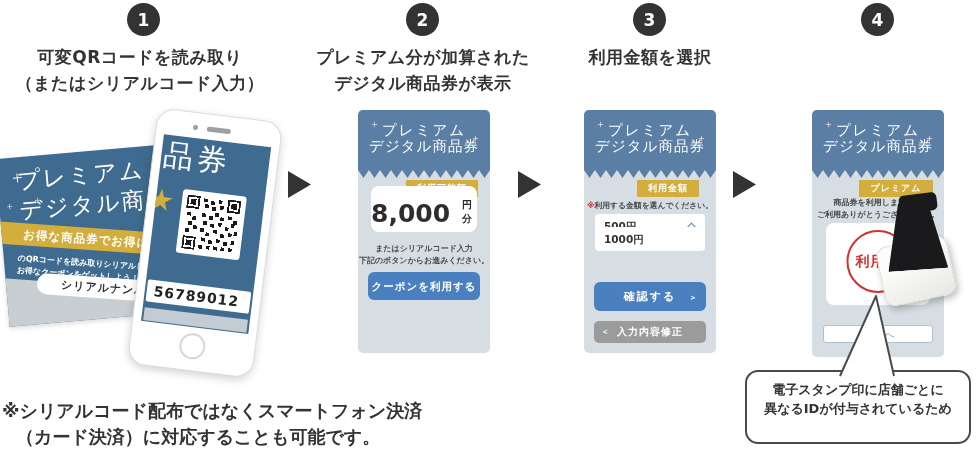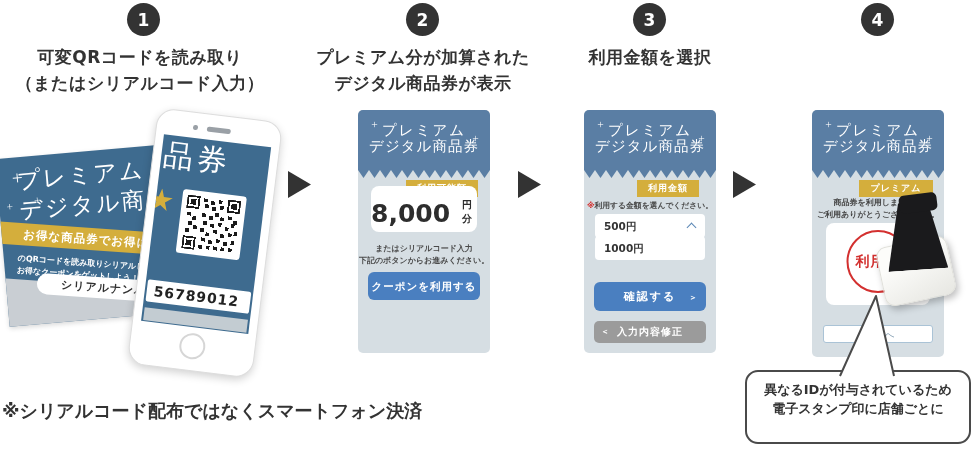--- a/index.html
+++ b/index.html
@@ -73,21 +73,21 @@
     color:#fff;font-weight:700;text-align:center;box-sizing:border-box;}
   .btn .arr{position:absolute;right:7px;top:50%;transform:translateY(-50%);font-size:8px;}
   .btn .arrl{position:absolute;left:7px;top:50%;transform:translateY(-50%);font-size:8px;}
   .couponbtn{top:162px;width:112px;height:28px;font-size:10.5px;line-height:28px;letter-spacing:1px;}
   .s3note{position:absolute;left:0;top:90px;width:100%;text-align:center;font-size:7.8px;
     font-weight:600;color:#4a4a4a;}
   .s3note .mark{color:#d3302f;}
   .opt{position:absolute;left:50%;transform:translateX(-50%);width:110px;height:24px;background:#fff;
     border-radius:4px;font-size:10.5px;font-weight:600;color:#333;line-height:24px;padding-left:9px;
     box-sizing:border-box;text-align:left;}
-  .opt1{top:104px;} .opt2{top:126px;}
+  .opt1{top:104px;} .opt2{top:117px;}
   .chev{position:absolute;right:10px;top:10px;width:6px;height:6px;border-left:1.8px solid #5b87b5;
     border-top:1.8px solid #5b87b5;transform:rotate(45deg);}
   .confirmbtn{top:172px;width:112px;height:29px;font-size:11px;line-height:29px;letter-spacing:2px;}
   .editbtn{top:211px;width:112px;height:22px;font-size:10px;line-height:22px;background:#9b9b9b;
     border-radius:5px;letter-spacing:1px;}
   .s4msg{position:absolute;left:0;top:87px;width:100%;text-align:center;font-size:8px;
     font-weight:600;color:#444;line-height:12px;}
   .usedcard{position:absolute;left:50%;top:113px;transform:translateX(-50%);width:104px;height:82px;
     background:#fff;border-radius:8px;}
   .rc{position:absolute;left:50%;top:7px;transform:translateX(-50%);width:63px;height:63px;
@@ -310,28 +310,29 @@
     </div>
     <div class="usedcard">
       <div class="rc">
         <span>利用済</span>
       </div>
     </div>
     <div class="topbtn">TOPへ</div>
   </div>
 
   <div class="bubble">
+    <div>電子スタンプ印に店舗ごとに</div>
     <div>異なるIDが付与されているため</div>
-    <div>電子スタンプ印に店舗ごとに</div>
   </div>
   <svg class="tail" width="120" height="90">
     <path d="M30,86 L66,6 L84,86" fill="#fff" stroke="#4a4a4a" stroke-width="2" stroke-linejoin="round"></path>
   </svg>
 
   <div class="stampbase"></div>
   <div class="stamphandle"></div>
   <div class="stampcap"></div>
 
   <div class="footnote">
     <div>※シリアルコード配布ではなくスマートフォン決済</div>
+    <div class="l2">（カード決済）に対応することも可能です。</div>
   </div>
 
 </div>
 
 </body></html>

